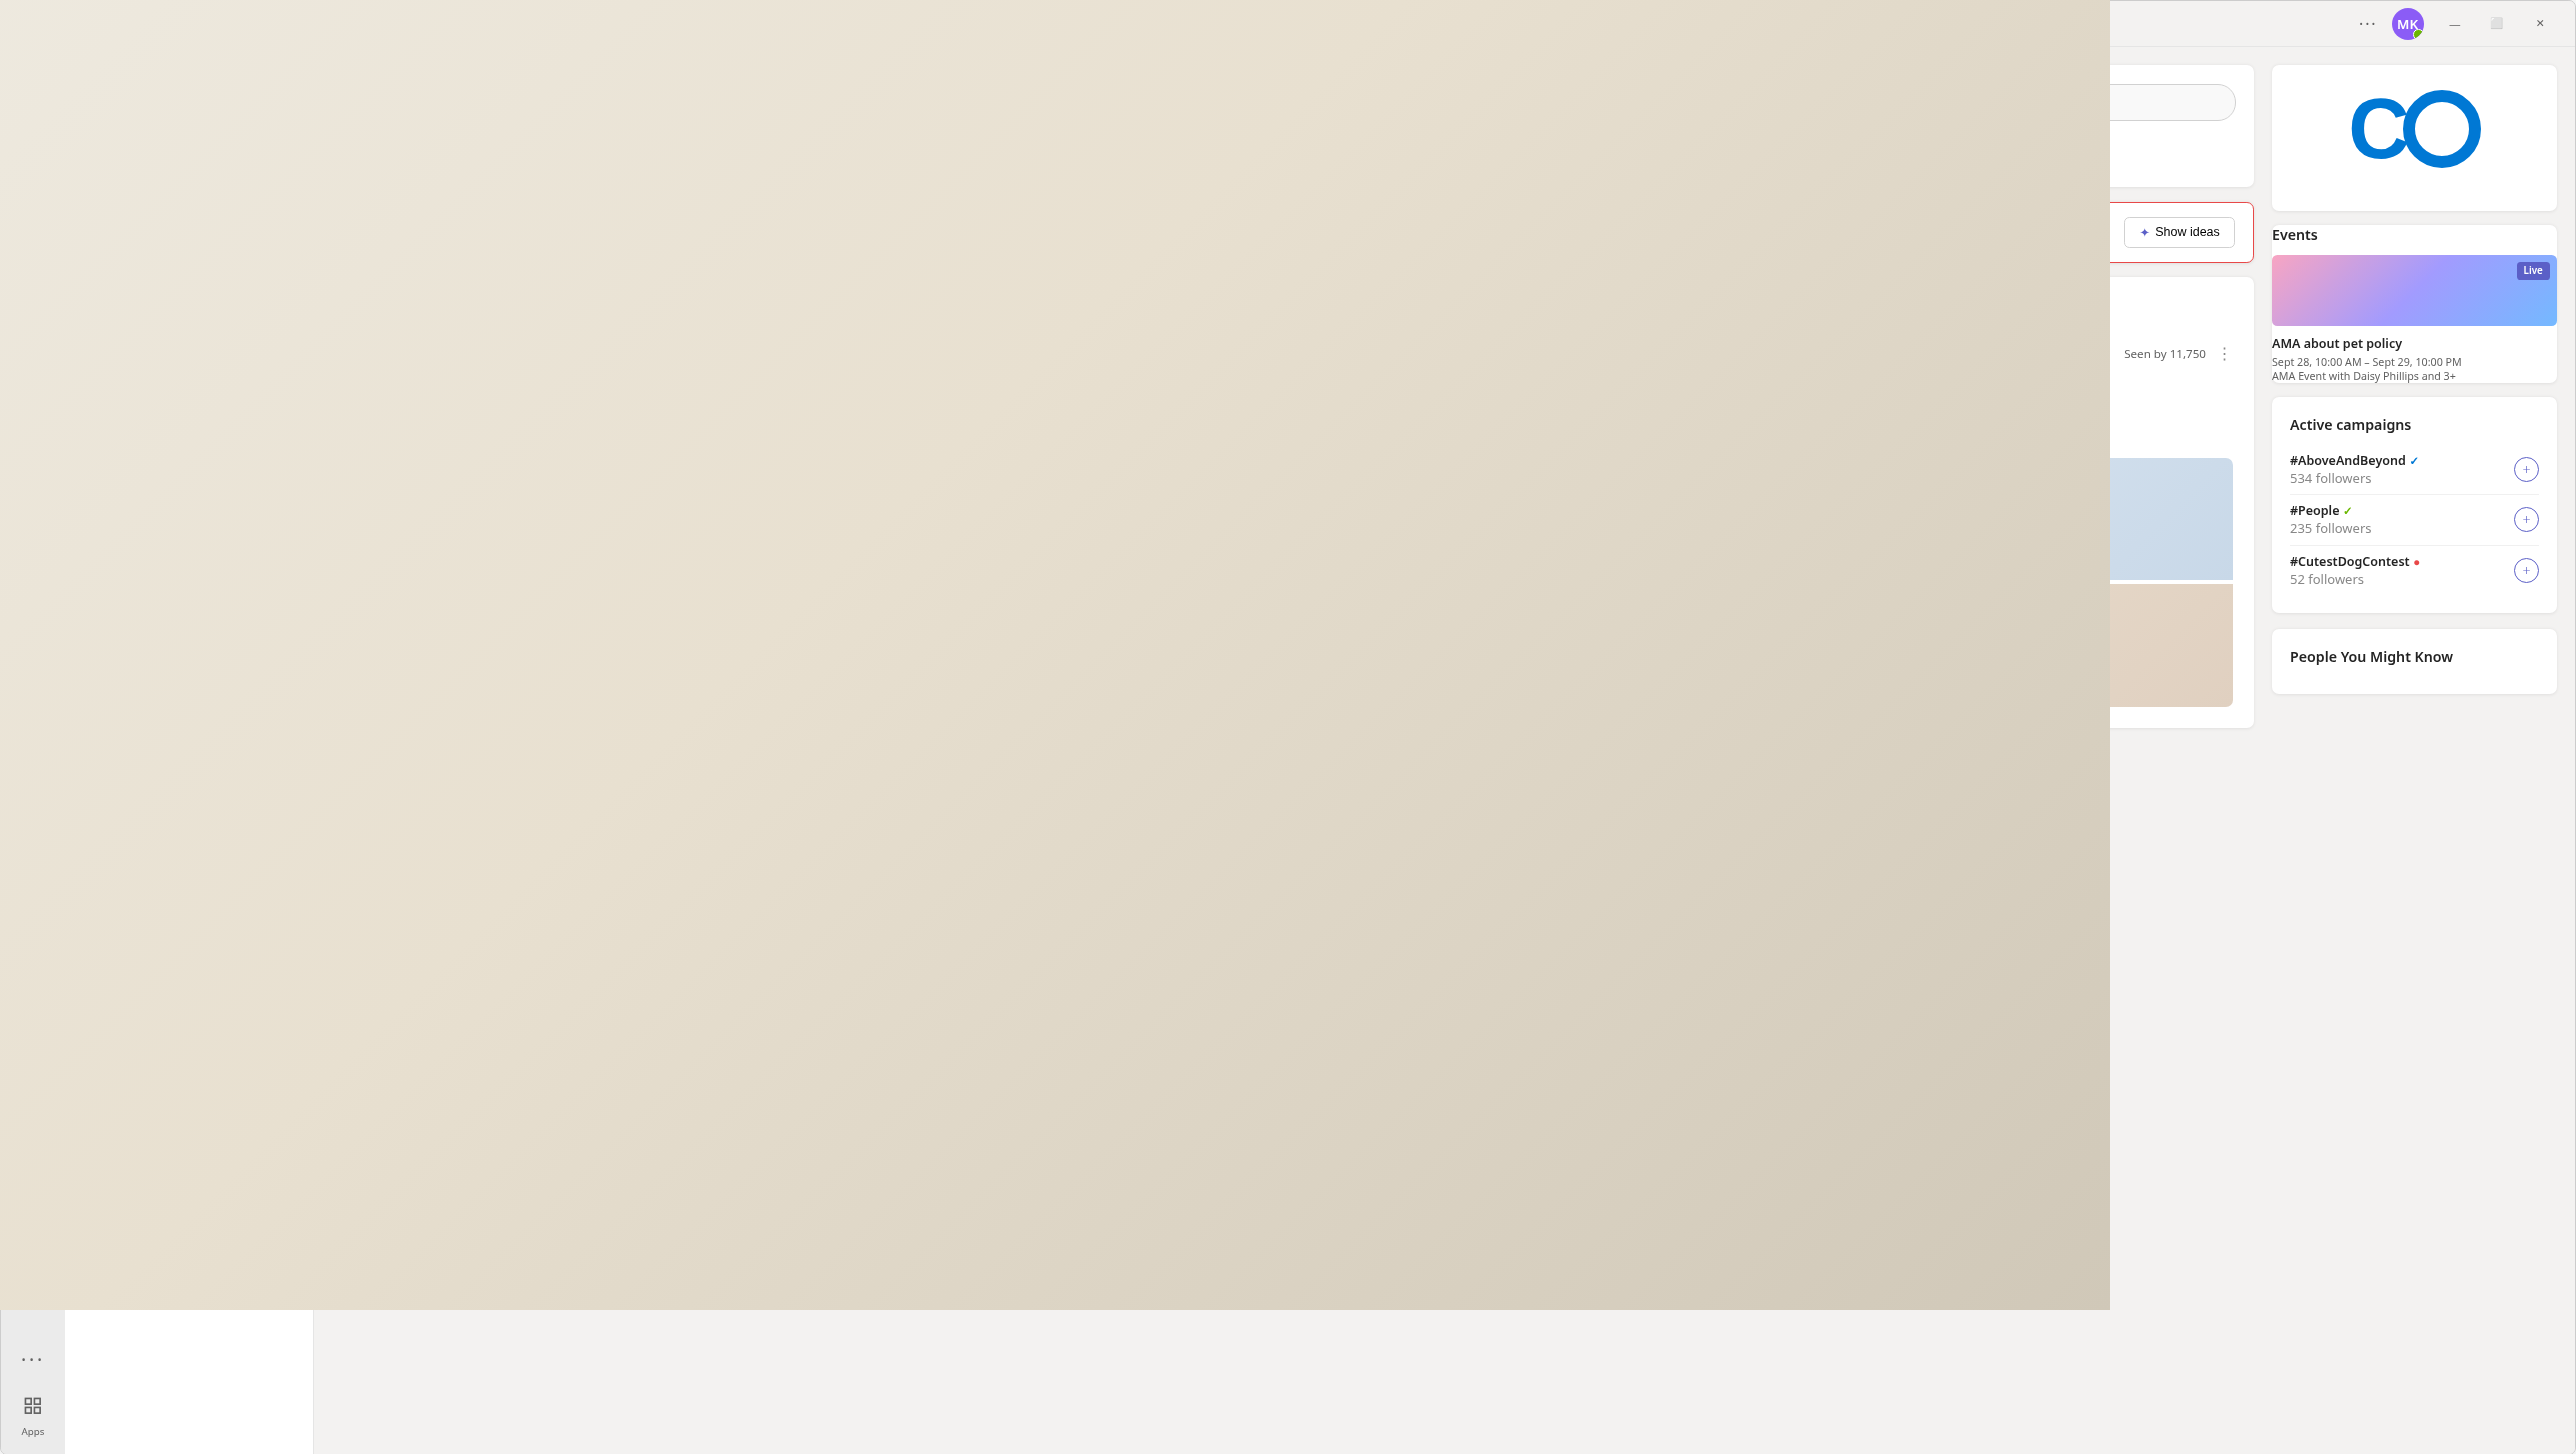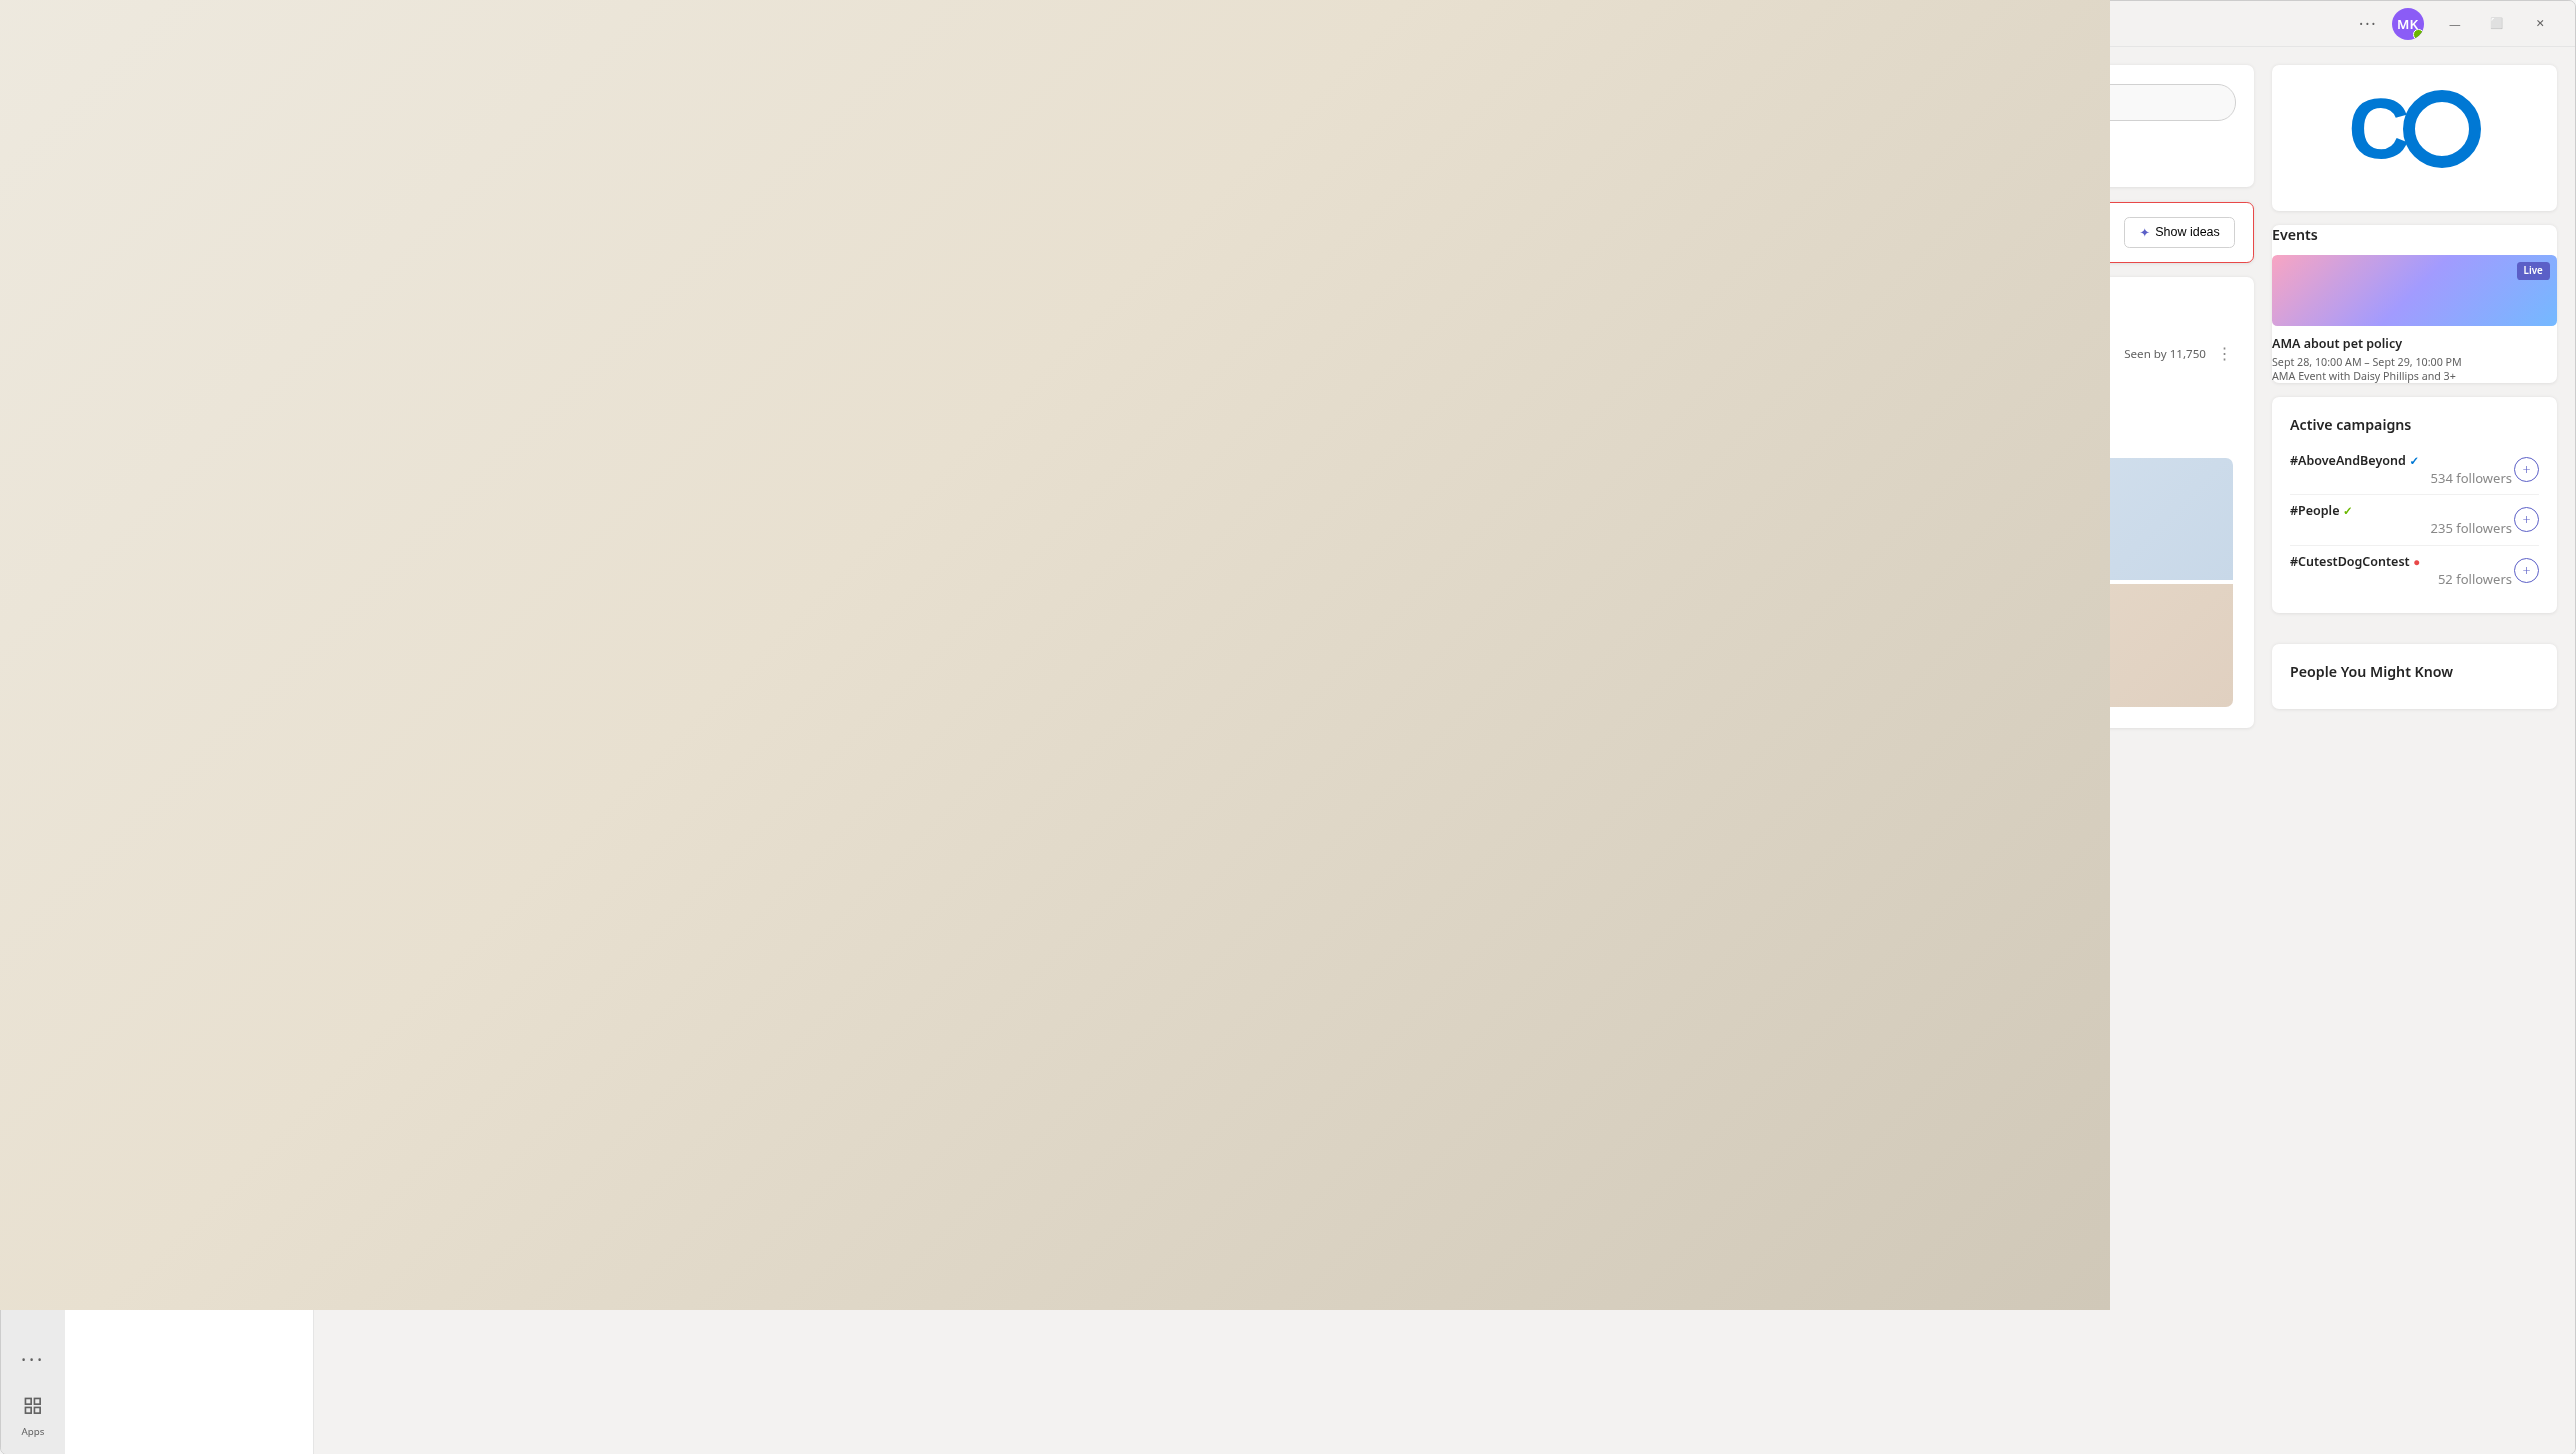--- a/index.html
+++ b/index.html
@@ -116,22 +116,22 @@
     .co-card { background: white; border-radius: 7.1px; padding: 21.4px; margin-bottom: 14.2px; box-shadow: 0 0.9px 3.6px rgba(0,0,0,0.08); display: flex; flex-direction: column; align-items: center; }
     .co-desc { font-size: 12.5px; color: #616161; text-align: center; line-height: 1.5; }
 
     .events-card { background: white; border-radius: 7.1px; margin-bottom: 14.2px; box-shadow: 0 0.9px 3.6px rgba(0,0,0,0.08); }
     .section-title { font-size: 14.2px; font-weight: 600; color: #242424; margin-bottom: 10.7px; }
     .event-banner { width: 100%; height: 71px; border-radius: 5.3px; background: linear-gradient(135deg, #f8a5c2, #a29bfe, #74b9ff); margin-bottom: 9px; position: relative; overflow: hidden; }
     .live-badge { position: absolute; top: 7.1px; right: 7.1px; background: #5b5fc7; color: white; font-size: 9.8px; font-weight: 600; padding: 2.7px 7.1px; border-radius: 3.6px; }
     .event-title { font-size: 12.5px; font-weight: 600; color: #242424; margin-bottom: 3.6px; }
     .event-time { font-size: 10.7px; color: #616161; }
 
-    .campaigns-card { background: white; border-radius: 7.1px; padding: 18px; margin-bottom: 31px; box-shadow: 0 0.9px 3.6px rgba(0,0,0,0.08); }
-    .campaign-item { display: flex; align-items: center; gap: 2px; padding: 7.1px 0; border-bottom: 0.9px solid #f0f0f0; text-align: right; }
+    .campaigns-card { background: white; border-radius: 7.1px; padding: 18px; margin-bottom: 16px; box-shadow: 0 0.9px 3.6px rgba(0,0,0,0.08); }
+    .campaign-item { display: flex; align-items: center; gap: 15px; padding: 7.1px 0; border-bottom: 0.9px solid #f0f0f0; }
     .campaign-item:last-child { border-bottom: none; }
     .campaign-info { flex: 1; }
     .campaign-name { font-size: 12.5px; font-weight: 600; color: #242424; display: flex; align-items: center; gap: 3.6px; }
     .campaign-followers { font-size: 13px; color: #888; }
     .campaign-add { width: 25px; height: 25px; border-radius: 50%; border: 1.8px solid #5b5fc7; color: #5b5fc7; display: flex; align-items: center; justify-content: center; cursor: pointer; font-size: 14.2px; font-weight: 300; }
 
     .people-card { background: white; border-radius: 7.1px; padding: 18px; box-shadow: 0 0.9px 3.6px rgba(0,0,0,0.08); }
 
     
     ::-webkit-scrollbar { width: 5.3px; }

